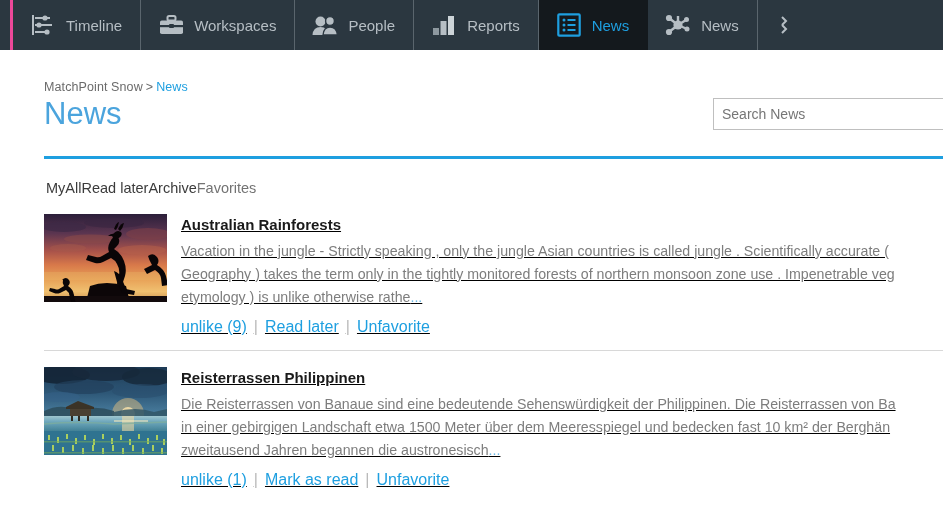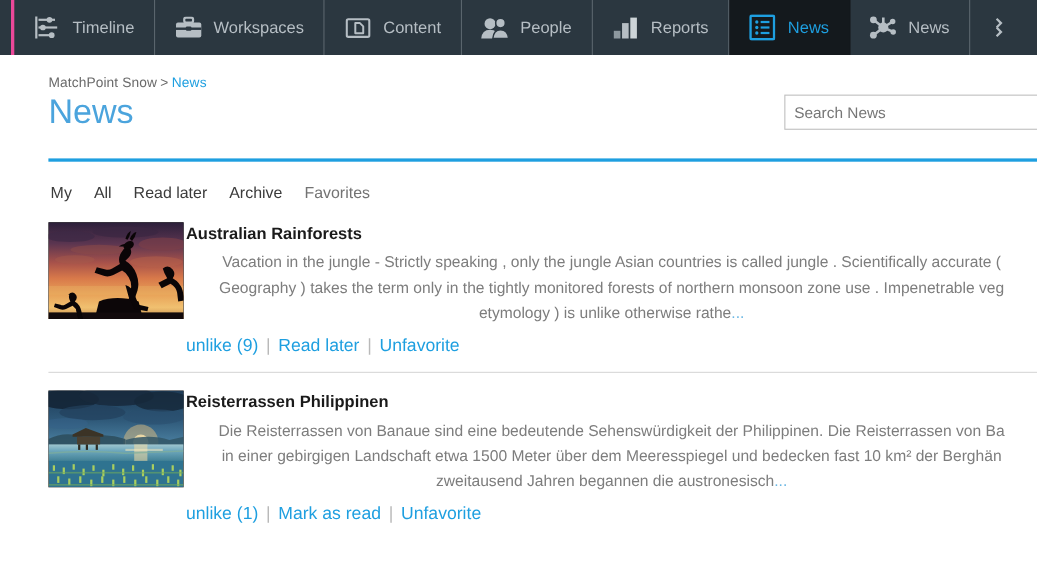--- a/index.html
+++ b/index.html
@@ -54,21 +54,21 @@
     justify-content: center;
     width: 26px;
     height: 26px;
     flex: 0 0 auto;
   }
   .nav-icon svg { display: block; }
   .nav-label { line-height: 1; }
 
   
   .page {
-    padding: 0 0 0 44px;
+    padding: 12px 0 0 44px;
     position: relative;
     height: 464px;
     box-sizing: border-box;
   }
   .header-row {
     display: flex;
     align-items: flex-start;
     justify-content: space-between;
     padding-top: 18px;
   }
@@ -108,39 +108,39 @@
   .blue-rule {
     height: 3px;
     background: #1e9fe0;
     margin-top: 24px;
     margin-right: 0;
   }
 
   
   .filters {
     display: flex;
-    gap: 20px;
     padding: 21px 0 16px 2px;
     font-size: 14.5px;
   }
   .filter-item {
     color: #3b3b3b;
     cursor: pointer;
     white-space: nowrap;
   }
   .filter-item.active { color: #737373; }
 
   
   .news-list { margin-top: 2px; }
   .news-item {
     display: flex;
-    gap: 2px;
+    gap: 14px;
     padding-bottom: 14px;
     border-bottom: 1px solid #d8d8d8;
     margin-bottom: 16px;
+    text-decoration: underline;
   }
   .news-item:last-child { border-bottom: none; }
 
   .thumb {
     width: 123px;
     height: 88px;
     flex: 0 0 auto;
     position: relative;
     overflow: hidden;
     background: #111;
@@ -158,21 +158,20 @@
     color: #1a1a1a;
     margin: 0 0 6px 0;
     line-height: 1.2;
   }
   .news-summary {
     font-size: 14.2px;
     color: #7d7d7d;
     line-height: 1.62;
     white-space: nowrap;
     margin: 0;
-    text-align: center;
   }
   .news-summary .more { color: #6ab7e4; cursor: pointer; }
   .news-actions {
     margin-top: 9px;
     font-size: 16px;
     color: #1e9fe0;
     white-space: nowrap;
   }
   .action-link { color: #1e9fe0; cursor: pointer; }
   .action-sep { color: #b9b9b9; margin: 0 7px; }
@@ -205,29 +204,20 @@
       <svg width="25" height="21" viewBox="0 0 25 21">
         <rect x="8.5" y="1" width="8" height="4.5" rx="1.6" fill="none" stroke="#b6bec4" stroke-width="2"></rect>
         <rect x="1" y="5.5" width="23" height="13.5" rx="1.8" fill="#b6bec4"></rect>
         <rect x="1" y="10" width="23" height="2.2" fill="#2b3740"></rect>
         <rect x="10" y="9" width="5" height="4" rx="1" fill="#2b3740"></rect>
       </svg>
     </span>
     <span class="nav-label">Workspaces</span>
   </div>
 
-  <div class="nav-tab">
-    <span class="nav-icon">
-      <svg width="23" height="21" viewBox="0 0 23 21">
-        <rect x="1.2" y="2.5" width="20.6" height="16" rx="1.5" fill="none" stroke="#b6bec4" stroke-width="2"></rect>
-        <path d="M9 6 h4.2 l3 3 v6.2 h-7.2 z" fill="none" stroke="#b6bec4" stroke-width="1.8" stroke-linejoin="round"></path>
-      </svg>
-    </span>
-    <span class="nav-label">Content</span>
-  </div>
 
   <div class="nav-tab">
     <span class="nav-icon">
       <svg width="26" height="21" viewBox="0 0 26 21">
         <circle cx="8.5" cy="6.5" r="5" fill="#b6bec4"></circle>
         <path d="M0.5 20 q0.6 -8 8 -8 q7.4 0 8 8 z" fill="#b6bec4"></path>
         <circle cx="18" cy="6" r="4.4" fill="#b6bec4" stroke="#2b3740" stroke-width="1.4"></circle>
         <path d="M11 20 q0.8 -8 7 -8 q6.6 0 7.4 8 z" fill="#b6bec4" stroke="#2b3740" stroke-width="1.3"></path>
       </svg>
     </span>

